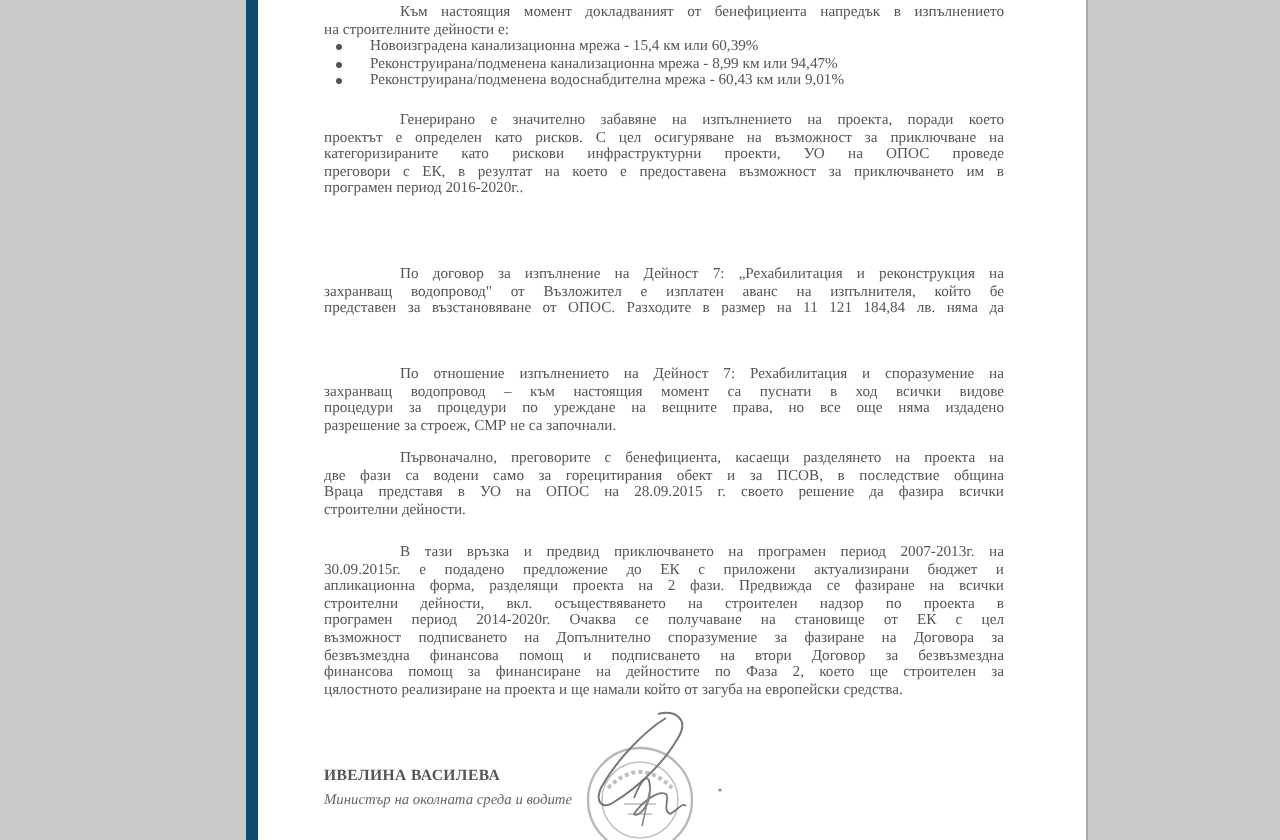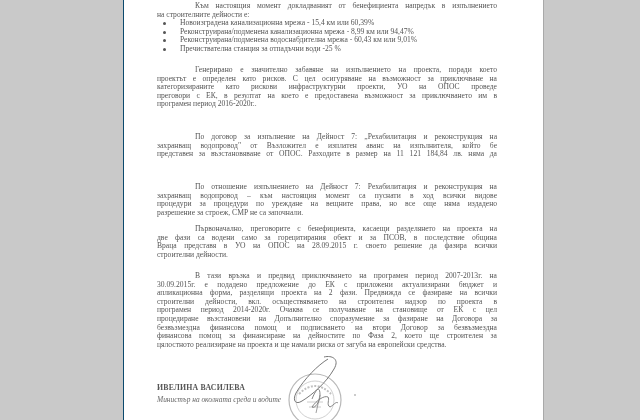--- a/index.html
+++ b/index.html
@@ -5,21 +5,21 @@
     html, body { margin:0; padding:0; }
     body {
       width:640px; height:420px; overflow:hidden;
       background:#c9c9c9;
       position:relative;
       font-family:"Liberation Serif", "DejaVu Serif", serif;
     }
     .page {
       position:absolute; left:123px; top:0; width:421px; height:420px;
       background:#ffffff;
-      border-left:1px solid #0c4a6e;
+      border-left:6px solid #0c4a6e;
       border-right:1px solid #a9a9a9;
       box-sizing:border-box;
       overflow:hidden;
     }
     .text {
       position:absolute; left:33px; width:340px;
       color:#555;
       font-size:7.6px; line-height:8.6px;
       text-align:justify;
       text-align-last:left;
@@ -48,62 +48,61 @@
 
 <div class="page">
 
   <div class="text" style="top:2px;">
     <span class="line just" style="text-indent:38px;">Към настоящия момент докладваният от бенефициента напредък в изпълнението</span>
     <span class="line">на строителните дейности е:</span>
     <ul class="bullets">
       <li>Новоизградена канализационна мрежа - 15,4 км или 60,39%</li>
       <li>Реконструирана/подменена канализационна мрежа - 8,99 км или 94,47%</li>
       <li>Реконструирана/подменена водоснабдителна мрежа - 60,43 км или 9,01%</li>
-      <li>Пречиствателна станция за отпадъчни води  -25 %</li>
     </ul>
   </div>
 
-  <div class="text" style="top:66px;">
+  <div class="text" style="top:56px;">
     <span class="line just" style="text-indent:38px;">Генерирано е значително забавяне на изпълнението на проекта, поради което</span>
     <span class="line just">проектът е определен като рисков. С цел осигуряване на възможност за приключване на</span>
     <span class="line just">категоризираните като рискови инфраструктурни проекти, УО на ОПОС проведе</span>
     <span class="line just">преговори с ЕК, в резултат на което е предоставена възможност за приключването им в</span>
     <span class="line">програмен период 2016-2020г..</span>
   </div>
 
   <div class="text" style="top:133px;">
     <span class="line just" style="text-indent:38px;">По договор за изпълнение на Дейност 7: „Рехабилитация и реконструкция на</span>
     <span class="line just">захранващ водопровод" от Възложител е изплатен аванс на изпълнителя, който бе</span>
     <span class="line just">представен за възстановяване от ОПОС. Разходите в размер на 11 121 184,84 лв. няма да</span>
   </div>
 
   <div class="text" style="top:183px;">
-    <span class="line just" style="text-indent:38px;">По отношение изпълнението на Дейност 7: Рехабилитация и реконструкция на</span>
+    <span class="line just" style="text-indent:38px;">По отношение изпълнението на Дейност 7: Рехабилитация и споразумение на</span>
     <span class="line just">захранващ водопровод – към настоящия момент са пуснати в ход всички видове</span>
     <span class="line just">процедури за процедури по уреждане на вещните права, но все още няма издадено</span>
     <span class="line">разрешение за строеж, СМР не са започнали.</span>
   </div>
 
   <div class="text" style="top:225px;">
     <span class="line just" style="text-indent:38px;">Първоначално, преговорите с бенефициента, касаещи разделянето на проекта на</span>
     <span class="line just">две фази са водени само за горецитирания обект и за ПСОВ, в последствие  община</span>
     <span class="line just">Враца представя в УО на ОПОС на 28.09.2015 г.  своето решение  да фазира всички</span>
     <span class="line">строителни дейности.</span>
   </div>
 
   <div class="text" style="top:272px;">
     <span class="line just" style="text-indent:38px;">В тази връзка и предвид приключването на програмен период 2007-2013г. на</span>
     <span class="line just">30.09.2015г. е подадено предложение до ЕК с приложени актуализирани бюджет и</span>
     <span class="line just">апликационна форма, разделящи проекта на 2 фази. Предвижда се фазиране на всички</span>
     <span class="line just">строителни дейности, вкл. осъществяването на строителен надзор по проекта в</span>
     <span class="line just">програмен период 2014-2020г. Очаква се получаване на становище от ЕК с цел</span>
-    <span class="line just">процедиране възстановени на Допълнително споразумение за фазиране на Договора за</span>
+    <span class="line just">възможност подписването на Допълнително споразумение за фазиране на Договора за</span>
     <span class="line just">безвъзмездна финансова помощ и подписването на втори Договор за безвъзмездна</span>
     <span class="line just">финансова помощ за финансиране на дейностите по Фаза 2, което ще строителен за</span>
-    <span class="line">цялостното реализиране на проекта и ще намали риска от загуба на европейски средства.</span>
+    <span class="line">цялостното реализиране на проекта и ще намали който от загуба на европейски средства.</span>
   </div>
 
   <svg class="stamp" viewBox="0 0 56 56">
     <circle cx="28" cy="28" r="26" fill="none" stroke="#b8b8b8" stroke-width="1.2"></circle>
     <circle cx="28" cy="28" r="19" fill="none" stroke="#c4c4c4" stroke-width="0.8"></circle>
     <path d="M12 22 Q28 6 44 22" fill="none" stroke="#c0c0c0" stroke-width="2" stroke-dasharray="2 1.5"></path>
     <path d="M20 30 L36 30 M22 35 L34 35" stroke="#cccccc" stroke-width="1"></path>
   </svg>
 
   <svg class="signature" viewBox="0 0 120 65">

